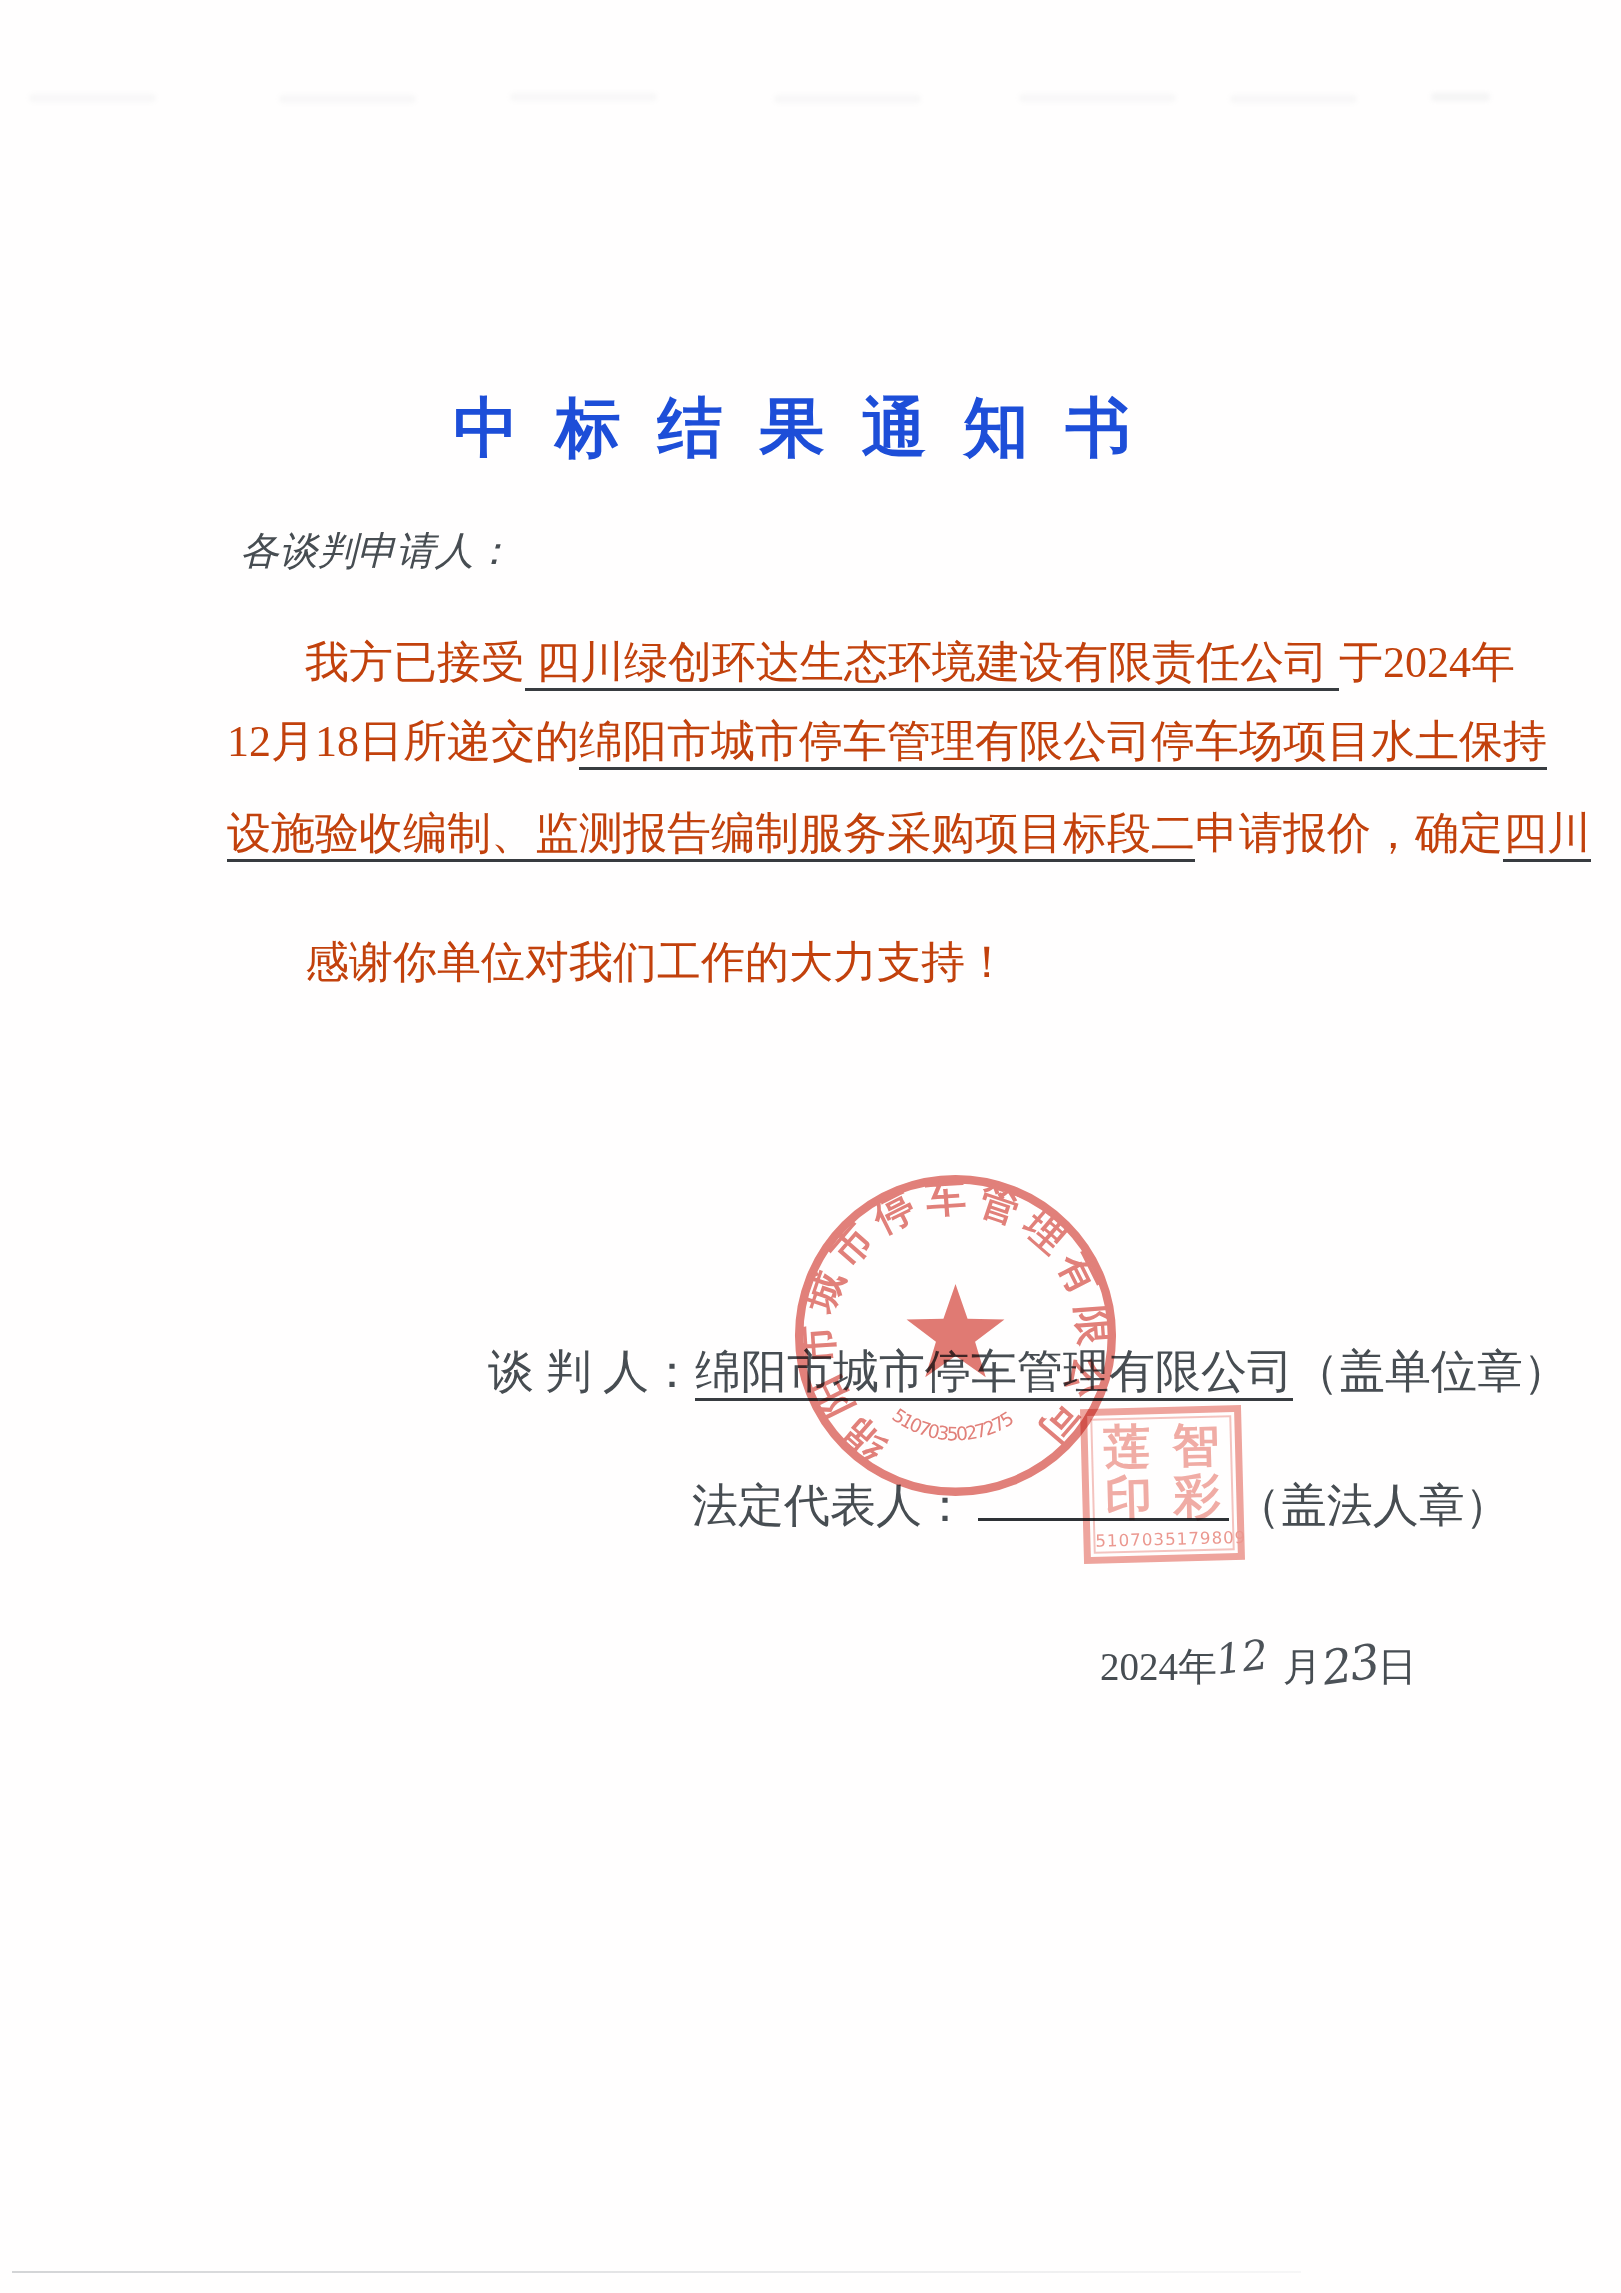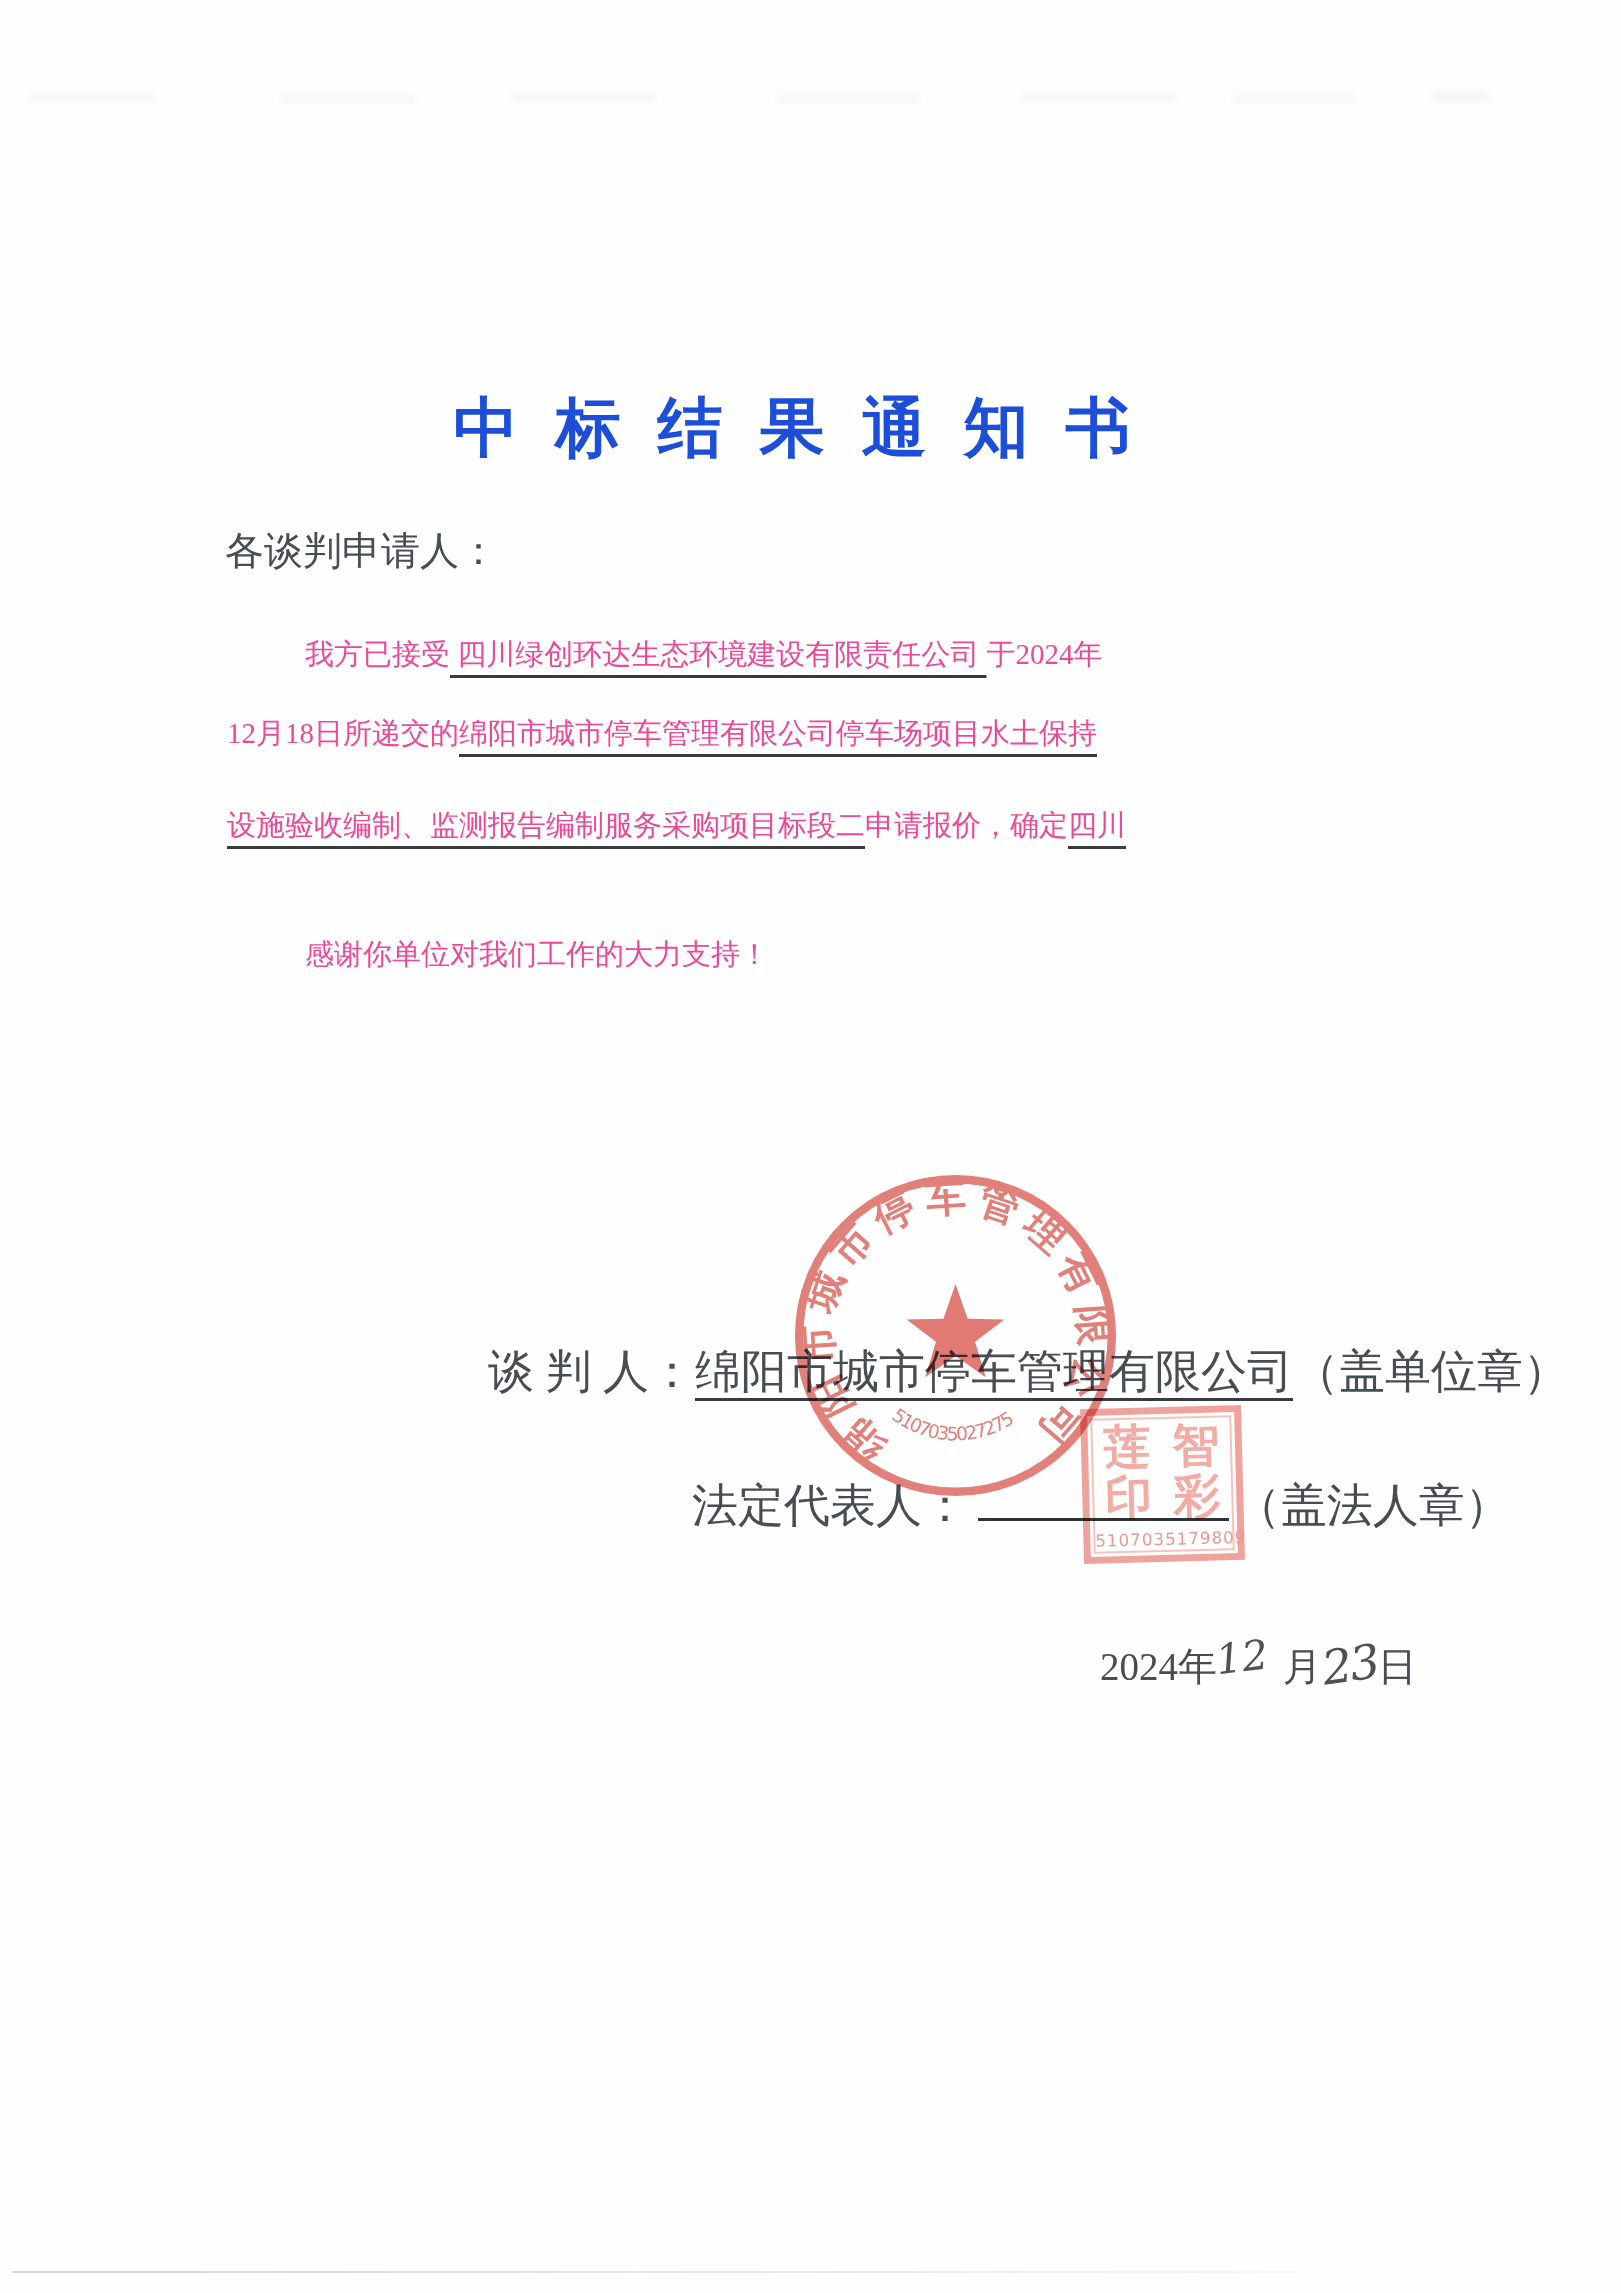--- a/index.html
+++ b/index.html
@@ -11,24 +11,24 @@
   .smudge-row { position:absolute; top:92px; left:0; width:1621px; height:13.7px; }
   .smudge { position:absolute; height:7.8px; background:#9aa0a6; opacity:.07; filter:blur(2.9px); border-radius:3.9px; }
   .bottom-line { position:absolute; top:2271px; left:11.8px; width:1289px; height:2px;
     background:linear-gradient(90deg, rgba(140,145,150,.38), rgba(160,165,170,.25) 55%, rgba(185,190,195,.12)); }
 
   .title {
     position:absolute; top:384px; left:0; width:100%; text-align:center;
     font-family:"DejaVu Sans","Liberation Sans",sans-serif; font-weight:bold;
     font-size:65px; letter-spacing:37px; color:#1d4ed8; white-space:nowrap;
   }
-  .salutation { position:absolute; left:225px; top:524px; font-size:39px; color:#474d52; }
+  .salutation { position:absolute; left:240px; top:524px; font-size:39px; color:#474d52;font-style:italic; }
 
-  .bline { position:absolute; left:227px; width:1235px; font-size:29px; line-height:1.2;
-    white-space:nowrap; color:#ec4899; }
+  .bline { position:absolute; left:227px; width:1235px; font-size:44px; line-height:1.2;
+    white-space:nowrap; color:#c2410c; }
   .indent { padding-left:78px; }
   .ul { text-decoration:underline; text-decoration-thickness:2.9px; text-underline-offset:10.8px;
         text-decoration-color:#383c40; }
 
   .sig-line { position:absolute; font-size:46px; color:#474d52; white-space:nowrap; }
   .blank-underline { display:inline-block; width:251px; height:37px;
     border-bottom:3.9px solid #2e3236; margin:0 5.9px 0 9.8px; }
 
   .date-line { position:absolute; left:1100px; top:1636px; font-size:39px; color:#474d52; white-space:nowrap; }
   .hand { display:inline-block; font-style:italic; font-family:"DejaVu Serif",serif; color:#4c5258; }

